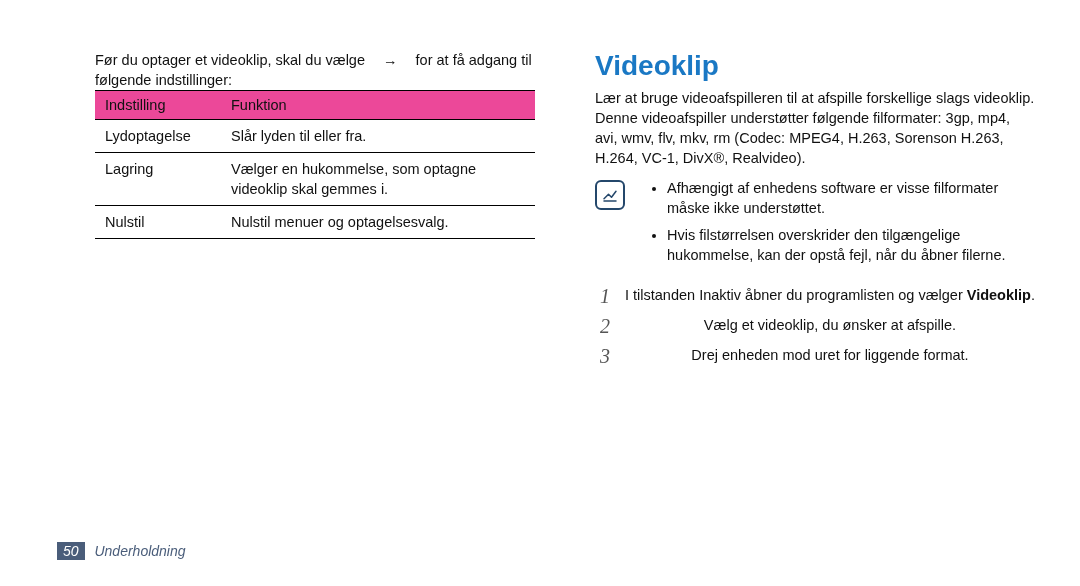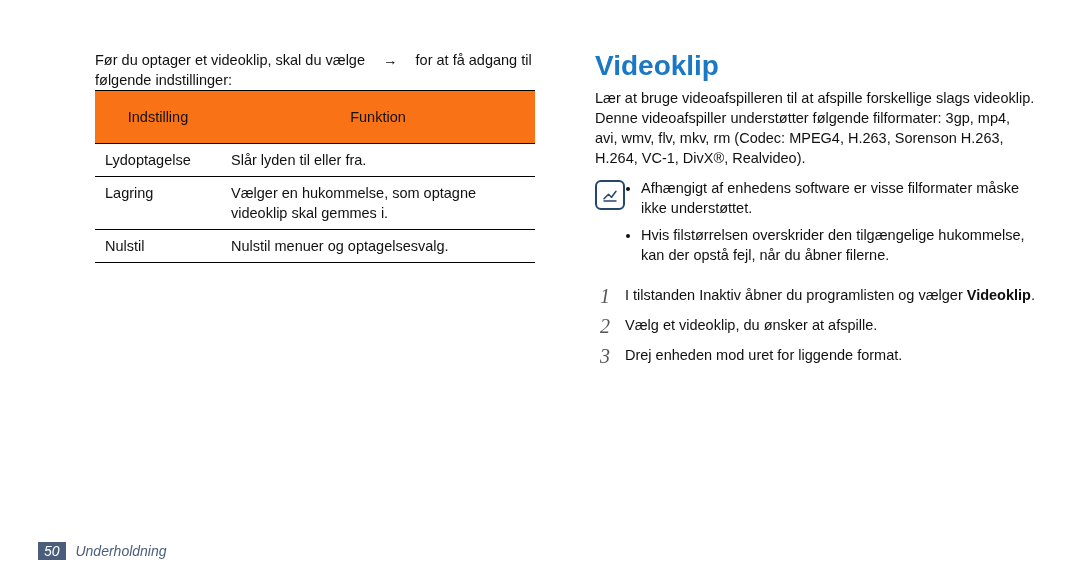--- a/index.html
+++ b/index.html
@@ -19,24 +19,24 @@
 
   .intro { font-size: 14.5px; line-height: 1.38; }
   .intro .arrow { display:inline-block; padding: 0 14px; }
 
   table.settings {
     border-collapse: collapse;
     width: 100%;
     font-size: 14.5px;
   }
   table.settings th {
-    background: #f97316;
-    text-align: center;
+    background: #ec4899;
+    text-align: left;
     font-weight: 400;
-    padding: 18px 10px;
+    padding: 6px 10px;
     border-top: 1px solid #000;
     border-bottom: 1px solid #000;
   }
   table.settings td {
     padding: 6px 10px;
     border-bottom: 1px solid #000;
     vertical-align: top;
     line-height: 1.38;
   }
   table.settings tr:last-child td { border-bottom: 1px solid #000; }
@@ -45,21 +45,21 @@
   .section-title {
     color: #1a78c4;
     font-size: 28px;
     font-weight: 700;
     margin-bottom: 6px;
   }
   .body-txt { font-size: 14.5px; line-height: 1.38; margin-bottom: 10px; }
 
   .note {
     display: flex;
-    gap: 0;
+    gap: 26px;
     margin: 4px 0 14px 0;
   }
   .note-icon {
     width: 30px; height: 30px; flex: 0 0 30px;
     border: 2px solid #24476b;
     border-radius: 6px;
     display: flex; align-items: center; justify-content: center;
     margin-top: 2px;
   }
   .note-icon svg { width: 18px; height: 18px; stroke:#24476b; fill:none; stroke-width:2; stroke-linecap:round; stroke-linejoin:round; }
@@ -76,26 +76,26 @@
   .step-num {
     font-family: Georgia, 'Times New Roman', serif;
     font-style: italic;
     font-size: 20px;
     color: #555;
     width: 20px;
     flex: 0 0 20px;
     text-align: center;
     line-height: 1.1;
   }
-  .step-text { flex: 1; }
+  .step-text { flex: 1; text-align: center; }
   .step-text strong { font-weight: 700; }
 
   .footer {
     position: absolute;
-    left: 38px; bottom: 26px;
+    left: 57px; bottom: 26px;
     font-size: 14px;
     color: #4a5d7a;
     font-style: italic;
     margin-top: 36px;
   }
   .footer .pn {
     display: inline-block;
     background: #4a5d7a;
     color: #fff;
     font-style: italic;

